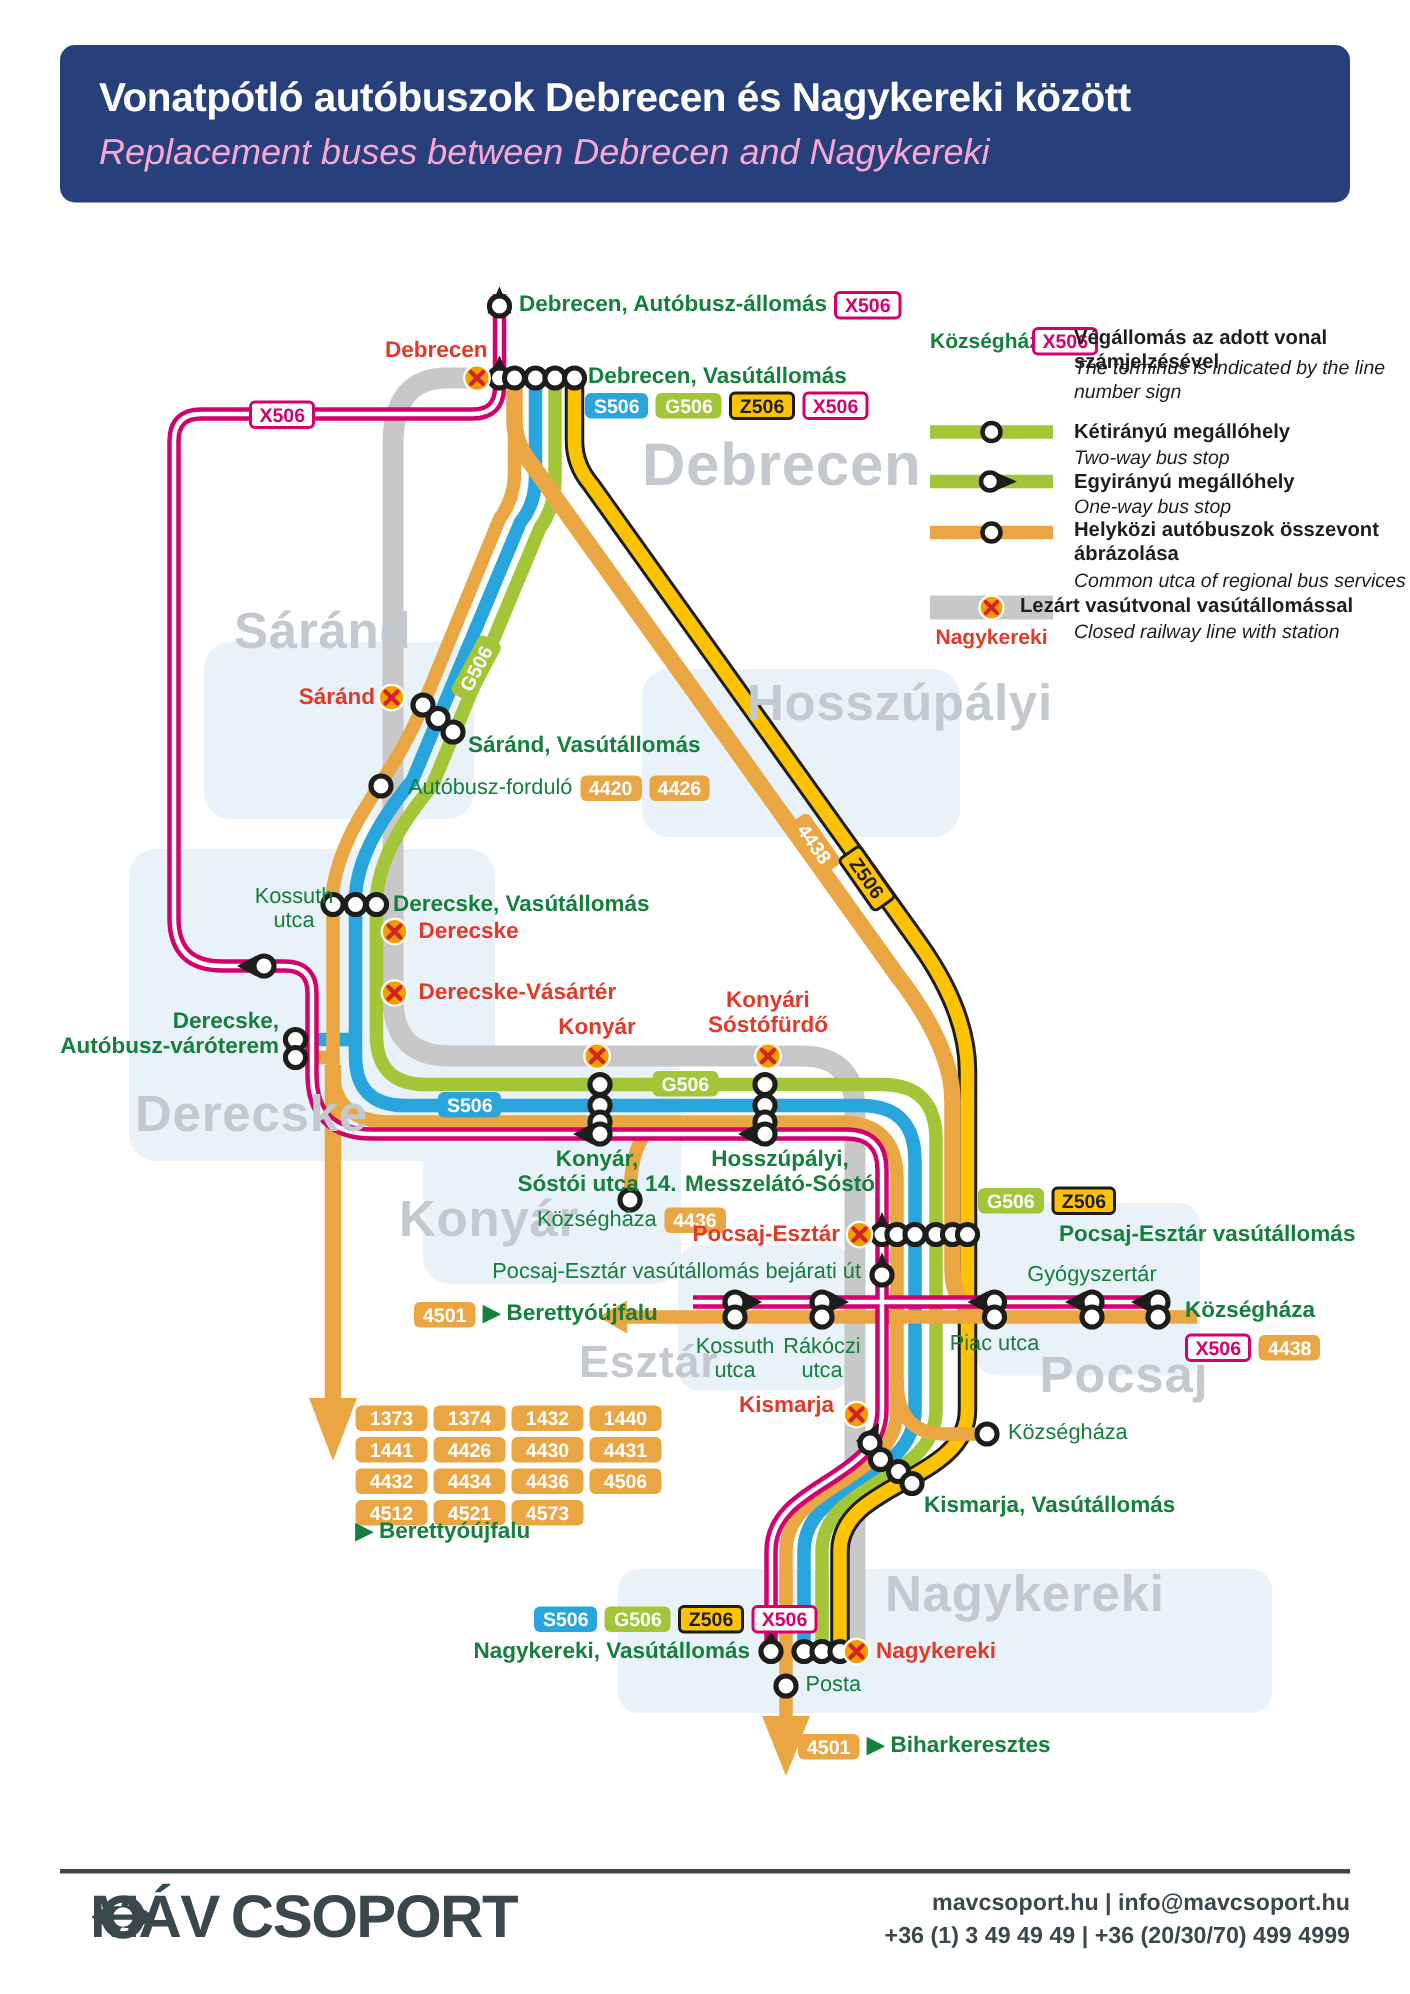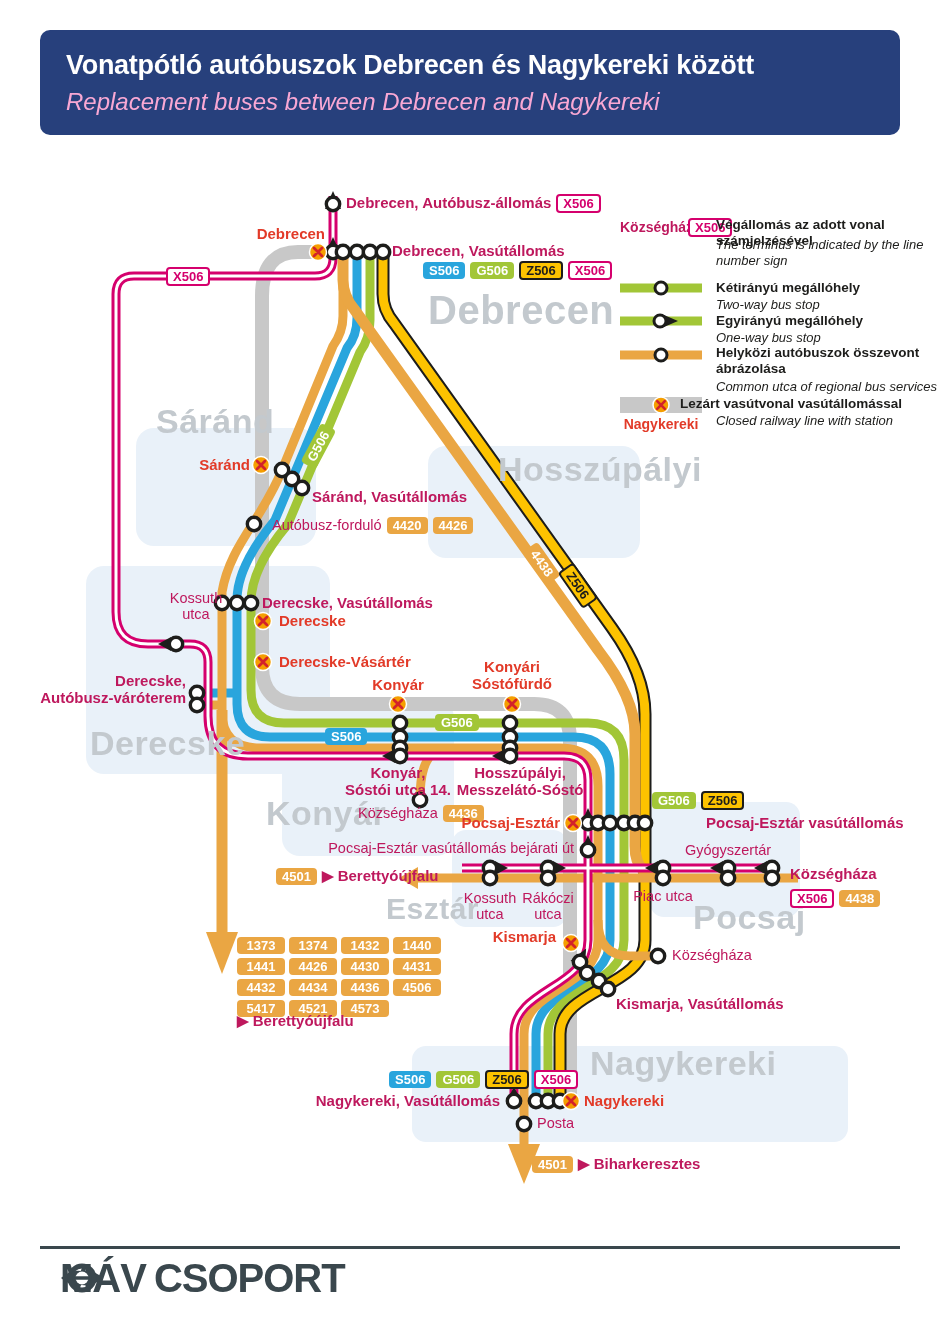--- a/index.html
+++ b/index.html
@@ -3,30 +3,30 @@
 <meta charset="utf-8">
 <style>
   html,body{margin:0;padding:0;background:#fff;}
   #page{position:relative;width:940px;height:1329px;background:#fff;overflow:hidden;
         font-family:"Liberation Sans",sans-serif;color:#1d1d1b;}
   
   .hdr{position:absolute;left:40px;top:30px;width:860px;height:105px;background:#27407c;border-radius:10px;}
   .hdr .t{position:absolute;left:26px;top:20px;font-size:27px;font-weight:bold;color:#fff;letter-spacing:-0.3px;}
   .hdr .s{position:absolute;left:26px;top:58px;font-size:24px;font-style:italic;color:#f9a8d4;font-weight:normal;}
   
-  .lbl{position:absolute;font-weight:bold;font-size:15px;line-height:1.1;color:#be185d;white-space:pre-line;}
+  .lbl{position:absolute;font-weight:bold;font-size:15px;line-height:1.1;color:#15803d;white-space:pre-line;}
   .lbl.rg{font-weight:normal;font-size:14.5px;}
   .lbl.red{color:#e23a28;}
   .lbl.ctr{text-align:center;}
   .lbl.rt{text-align:right;}
   .town{position:absolute;font-weight:bold;color:#c3c9ce;letter-spacing:0.5px;white-space:nowrap;}
   
   .badge{display:inline-block;font-weight:bold;font-size:13px;line-height:15px;padding:1px 6px;
          border-radius:4px;white-space:nowrap;}
-  .b-s506{background:#29a5dd;color:#fff;margin-left:33px;}
+  .b-s506{background:#29a5dd;color:#fff;}
   .b-g506{background:#a2c637;color:#fff;}
   .b-z506{background:#fdc300;color:#1d1d1b;border:2px solid #1d1d1b;padding:0 5px;}
   .b-x506{background:#fff;color:#d5006d;border:2px solid #d5006d;padding:0 5px;}
   .b-or{background:#eaa643;color:#fff;}
   .brow{position:absolute;display:flex;gap:5px;align-items:center;}
   .rot{position:absolute;transform-origin:center;}
   .grid{position:absolute;display:grid;grid-template-columns:repeat(4,48px);gap:4px;}
   .grid .badge{text-align:center;}
   
   .leg-b{position:absolute;font-weight:bold;font-size:13.5px;line-height:1.2;white-space:pre-line;}
@@ -292,21 +292,21 @@
     <span class="badge b-or">1432</span>
     <span class="badge b-or">1440</span>
     <span class="badge b-or">1441</span>
     <span class="badge b-or">4426</span>
     <span class="badge b-or">4430</span>
     <span class="badge b-or">4431</span>
     <span class="badge b-or">4432</span>
     <span class="badge b-or">4434</span>
     <span class="badge b-or">4436</span>
     <span class="badge b-or">4506</span>
-    <span class="badge b-or">5417</span>
+    <span class="badge b-or">4512</span>
     <span class="badge b-or">4521</span>
     <span class="badge b-or">4573</span>
   </div>
   <div class="lbl" style="left:237px;top:1013px;">▶ Berettyóújfalu</div>
   <div class="lbl rg" style="left:672px;top:948px;">Községháza</div>
   <div class="lbl" style="left:616px;top:996px;">Kismarja, Vasútállomás</div>
   <div class="brow" style="left:356px;top:1070px;">
     <span class="badge b-s506">S506</span>
     <span class="badge b-g506">G506</span>
     <span class="badge b-z506">Z506</span>
@@ -369,14 +369,18 @@
   <div class="brand">
     <span class="bt">MÁV</span>
     <svg width="44" height="44" viewBox="0 0 44 44">
       <path d="M1 22 Q 11 13 22 15 Q 33 13 43 22 Q 33 31 22 29 Q 11 31 1 22 Z" fill="#3a474d"></path>
       <circle cx="22" cy="22" r="12" fill="none" stroke="#3a474d" stroke-width="5"></circle>
       <circle cx="22" cy="22" r="6.5" fill="#fff"></circle>
       <path d="M15 22 H29" stroke="#3a474d" stroke-width="3.5"></path>
     </svg>
     <span class="bt">CSOPORT</span>
   </div>
+  <div class="contact">
+    <div>mavcsoport.hu | info@mavcsoport.hu</div>
+    <div>+36 (1) 3 49 49 49 | +36 (20/30/70) 499 4999</div>
+  </div>
 
 </div>
 
 </body></html>

